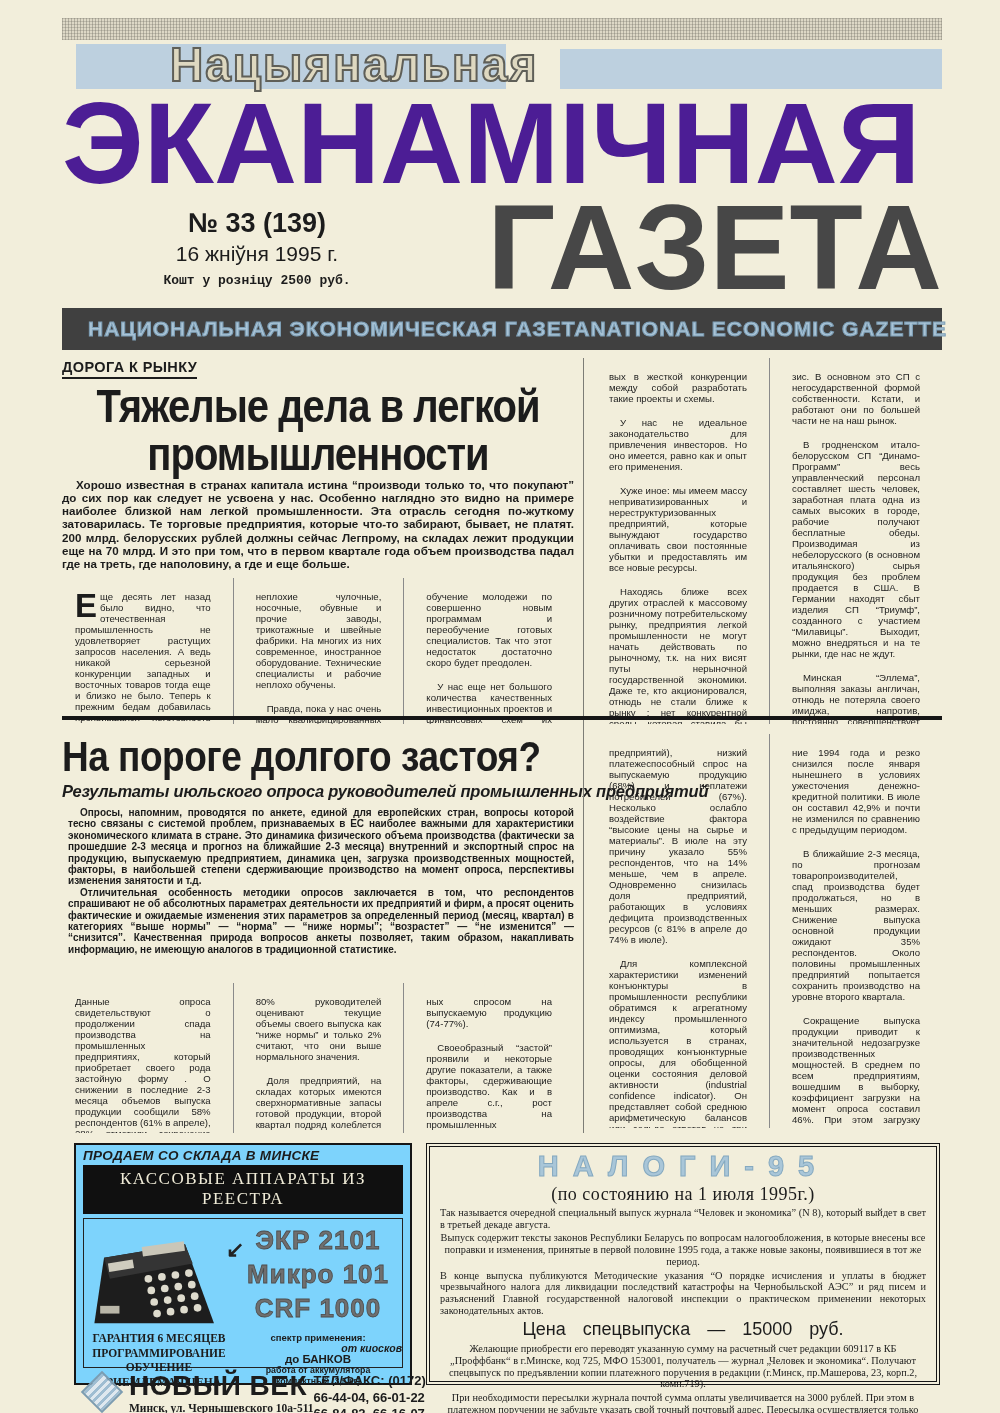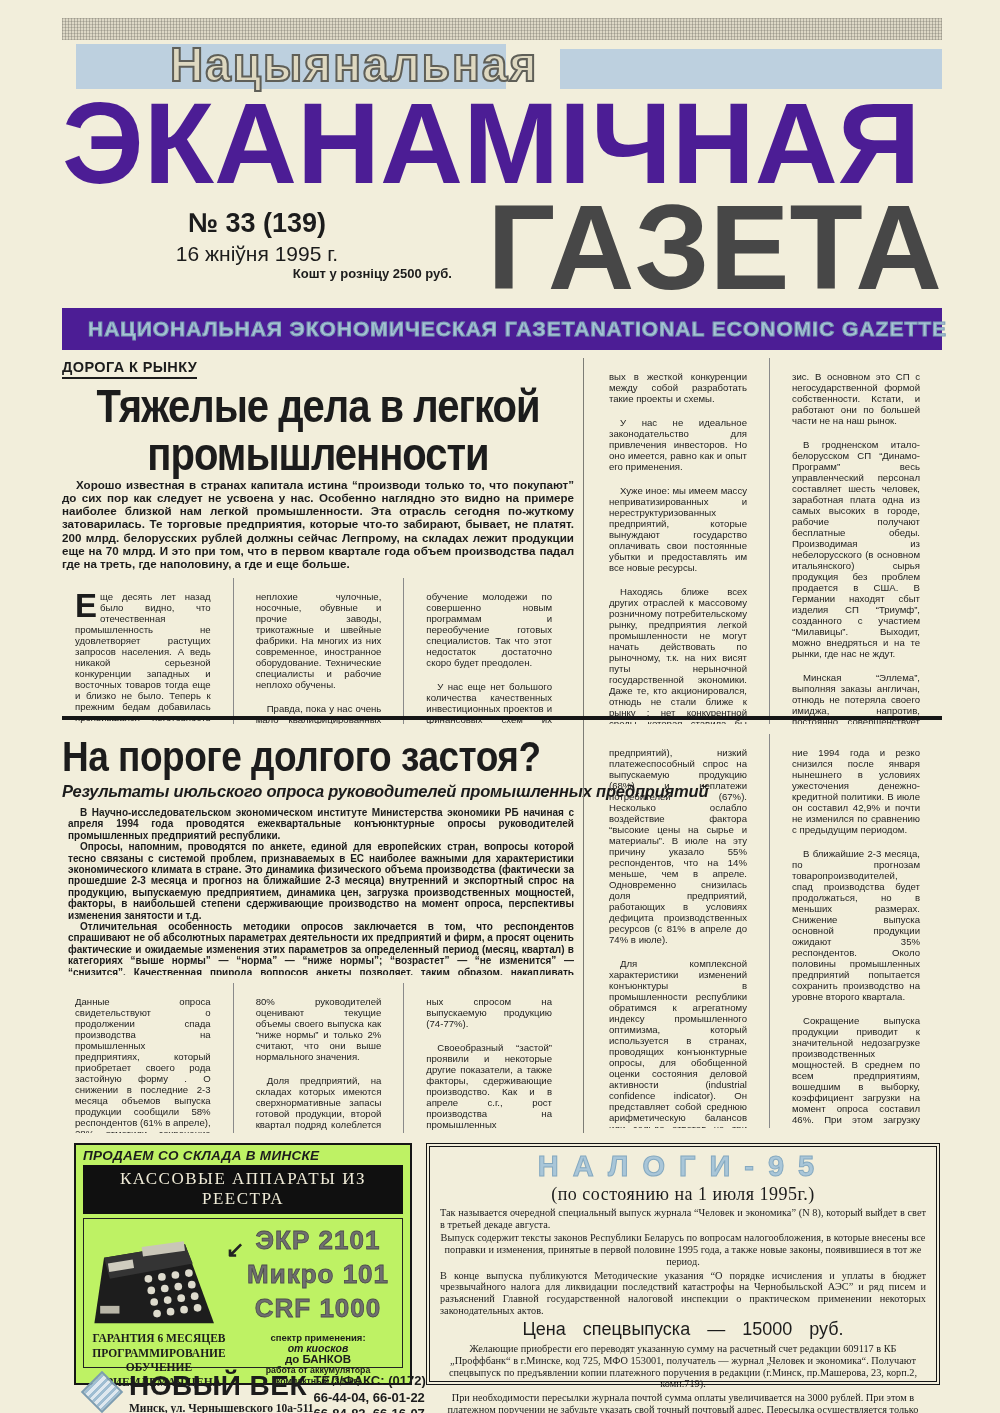--- a/index.html
+++ b/index.html
@@ -16,23 +16,23 @@
   .band-right{position:absolute;left:498px;top:7px;width:382px;height:40px;background:#bdd0df;}
   .pretitle{position:absolute;left:108px;top:-6px;font-size:46px;font-weight:bold;letter-spacing:2px;
             color:#ded8c0;-webkit-text-stroke:2px #5f5f58;transform:scaleY(1.05);transform-origin:0 0;white-space:nowrap;}
   .m1{height:100px;font-size:115px;line-height:98px;font-weight:bold;color:#4c1d95;
       white-space:nowrap;letter-spacing:0;}
   .issue-row{display:flex;height:106px;margin-top:2px;}
   .issue-box{width:390px;text-align:center;padding-top:12px;}
   .issue-no{font-size:27px;font-weight:bold;}
   .issue-date{font-size:21px;margin-top:3px;}
   .issue-since{font-size:19px;margin-top:3px;}
-  .issue-price{font-size:13px;font-weight:bold;margin-top:0;font-family:Liberation Sans, sans-serif;text-align:right;}
+  .issue-price{font-size:13px;font-weight:bold;margin-top:7px;font-family:Liberation Mono, monospace;}
   .m2{flex:1;text-align:right;font-size:120px;line-height:102px;font-weight:bold;color:#474747;white-space:nowrap;}
-  .blue-bar{margin-top:6px;height:42px;background:#4c1d95;display:flex;justify-content:space-between;
+  .blue-bar{margin-top:6px;height:42px;background:#404040;display:flex;justify-content:space-between;
             align-items:center;padding:0 26px;box-sizing:border-box;}
   .bar-text{font-size:21px;font-weight:bold;letter-spacing:1px;color:#a9c4d7;-webkit-text-stroke:1.1px #7e9fb6;white-space:nowrap;}
 
   
   .content{position:relative;margin-top:8px;display:grid;grid-template-columns:512px 346px;column-gap:22px;}
   .content::before{content:"";position:absolute;left:521px;top:0;bottom:0;width:1px;background:#7d7d76;}
   .divider{position:absolute;left:0;right:0;top:358px;height:4px;background:#161616;z-index:3;}
 
   .a1-left{height:366px;overflow:hidden;}
   .kicker{font-size:14.5px;font-weight:bold;letter-spacing:.4px;border-bottom:2.5px solid #1c1c1c;
@@ -55,37 +55,37 @@
   .a2-intro{margin-top:6px;height:168px;overflow:hidden;font-weight:bold;font-size:10px;line-height:11.4px;
             text-align:justify;padding-left:6px;}
   .a2-intro p{margin:0;text-indent:12px;}
 
   .a1-right{height:366px;overflow:hidden;display:grid;grid-template-columns:1fr 1fr;}
   .a2-right{padding-top:10px;height:394px;overflow:hidden;display:grid;grid-template-columns:1fr 1fr;}
   .cont{text-align:right;font-style:italic;font-weight:bold;font-size:10.5px;margin-top:8px;}
 
   
   .ads{display:flex;margin-top:10px;padding-left:12px;gap:14px;}
-  .ad-left{width:338px;height:242px;border:2px solid #161616;box-sizing:border-box;padding:3px 7px;background:#bef264;}
+  .ad-left{width:338px;height:242px;border:2px solid #161616;box-sizing:border-box;padding:3px 7px;background:#7dd3fc;}
   .adl-header{font-size:13.5px;font-weight:bold;font-style:italic;letter-spacing:.3px;}
   .adl-banner{margin-top:2px;background:#101010;color:#efebd7;font-family:"Liberation Serif",serif;
               font-size:17px;letter-spacing:1.5px;text-align:center;padding:4px 0 5px;}
   .adl-box{border:1.5px solid #222;margin-top:4px;height:148px;position:relative;
            display:grid;grid-template-columns:150px 1fr;grid-template-rows:112px auto;}
   .register{padding:2px 0 0 2px;}
   .models{text-align:center;padding-top:4px;}
   .models p{margin:0;font-size:26px;font-weight:bold;color:#6f6f6f;-webkit-text-stroke:.8px #4c4c4c;
             letter-spacing:1px;line-height:34px;}
   .arrow{position:absolute;left:142px;top:18px;font-size:22px;font-weight:bold;color:#222;}
   .features{text-align:center;font-family:"Liberation Serif",serif;}
   .features p{margin:0;font-weight:bold;font-size:11.5px;line-height:14.5px;}
   .spectrum{text-align:center;padding-top:1px;}
   .spectrum p{margin:0;line-height:11px;}
   .spectrum p:nth-child(1){font-weight:bold;font-size:9.5px;}
-  .spectrum p:nth-child(2){font-style:italic;font-weight:bold;font-size:10.5px;}
+  .spectrum p:nth-child(2){font-style:italic;font-weight:bold;font-size:10.5px;text-align:right;}
   .spectrum p:nth-child(3){font-weight:bold;font-size:11.5px;}
   .spectrum p:nth-child(4),.spectrum p:nth-child(5){font-weight:bold;font-size:8.8px;}
   .adl-bottom{display:flex;align-items:flex-start;margin-top:4px;}
   .nv-logo{width:26px;height:26px;transform:rotate(45deg);flex:none;
            background:repeating-linear-gradient(90deg,#9fbdd2 0 3px,#dfe8ef 3px 6px);
            border:2px solid #7c9cb1;margin:5px 12px 0 4px;}
   .nv-name{font-size:28px;font-weight:bold;line-height:28px;letter-spacing:.5px;}
   .nv-addr{font-size:11.5px;font-weight:bold;font-family:"Liberation Serif",serif;margin-top:2px;white-space:nowrap;}
   .nv-phones{margin-left:auto;font-size:13px;font-weight:bold;line-height:16.5px;text-align:left;padding-top:1px;white-space:nowrap;}
   .nv-phones p{margin:0;}
@@ -153,21 +153,20 @@
                 <p>обучение молодежи по совершенно новым программам и переобучение готовых специалистов. Так что этот недостаток достаточно скоро будет преодолен.</p>
                 <p>У нас еще нет большого количества качественных инвестиционных проектов и финансовых схем их реализации, выгодных инвесторам и безопасных для них. Однако появилось много консалтинговых фирм как белорусских, так и зарубежных, гото-</p>
               </div>
           </div>
         </div>
 
         <div class="a2-left">
           <div class="a2-headline">На пороге долгого застоя?</div>
           <div class="a2-subtitle">Результаты июльского опроса руководителей промышленных предприятий</div>
           <div class="a2-intro">
-              <p>В Научно-исследовательском экономическом институте Министерства экономики РБ начиная с апреля 1994 года проводятся ежеквартальные конъюнктурные опросы руководителей промышленных предприятий республики.</p>
               <p>Опросы, напомним, проводятся по анкете, единой для европейских стран, вопросы которой тесно связаны с системой проблем, признаваемых в ЕС наиболее важными для характеристики экономического климата в стране. Это динамика физического объема производства (фактически за прошедшие 2-3 месяца и прогноз на ближайшие 2-3 месяца) внутренний и экспортный спрос на продукцию, выпускаемую предприятием, динамика цен, загрузка производственных мощностей, факторы, в наибольшей степени сдерживающие производство на момент опроса, перспективы изменения занятости и т.д.</p>
               <p>Отличительная особенность методики опросов заключается в том, что респондентов спрашивают не об абсолютных параметрах деятельности их предприятий и фирм, а просят оценить фактические и ожидаемые изменения этих параметров за определенный период (месяц, квартал) в категориях “выше нормы” — “норма” — “ниже нормы”; “возрастет” — “не изменится” — “снизится”. Качественная природа вопросов анкеты позволяет, таким образом, накапливать информацию, не имеющую аналогов в традиционной статистике.</p>
             </div>
           <div class="threecol t2">
             <div class="bcol">
                 <p>Данные опроса свидетельствуют о продолжении спада производства на промышленных предприятиях, который приобретает своего рода застойную форму . О снижении в последние 2-3 месяца объемов выпуска продукции сообщили 58% респондентов (61% в апреле), 28% отметили сохранение производства на прежнем уровне, 14% заявили о его росте. Более</p>
               </div>
             <div class="bcol">
                 <p>80% руководителей оценивают текущие объемы своего выпуска как “ниже нормы” и только 2% считают, что они выше нормального значения.</p>
                 <p>Доля предприятий, на складах которых имеются сверхнормативные запасы готовой продукции, второй квартал подряд колеблется в пределах 51-52%. Оказалась стабильной и доля респондентов, не удовлетворен-</p>

